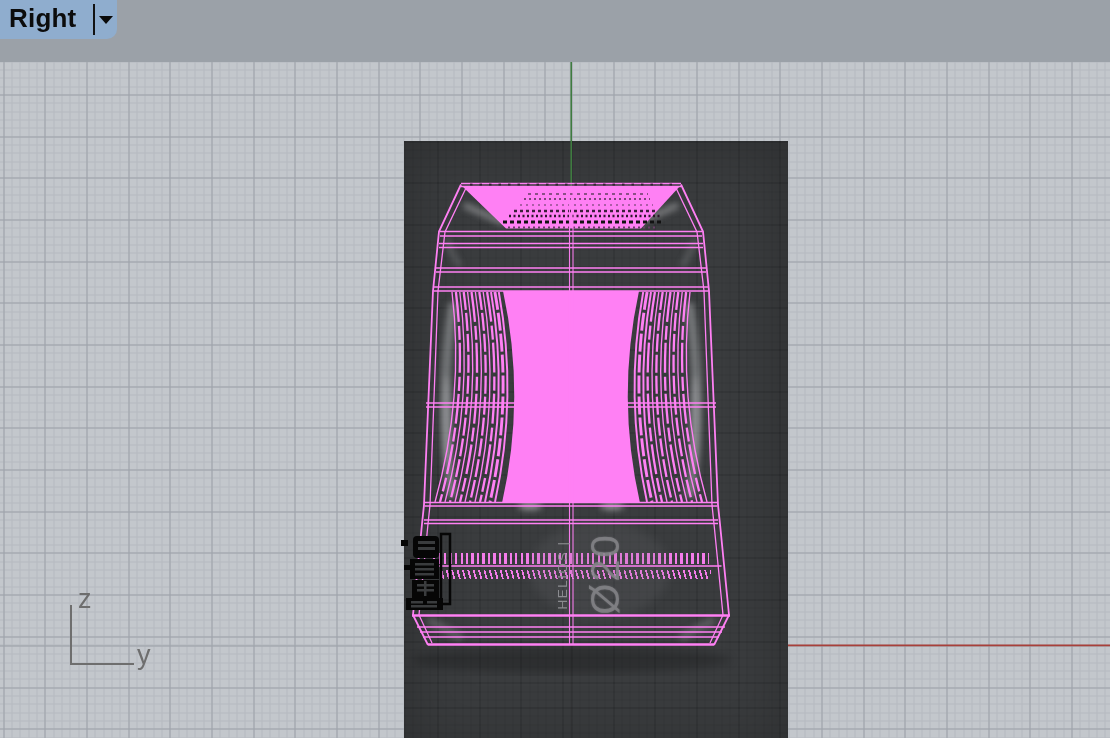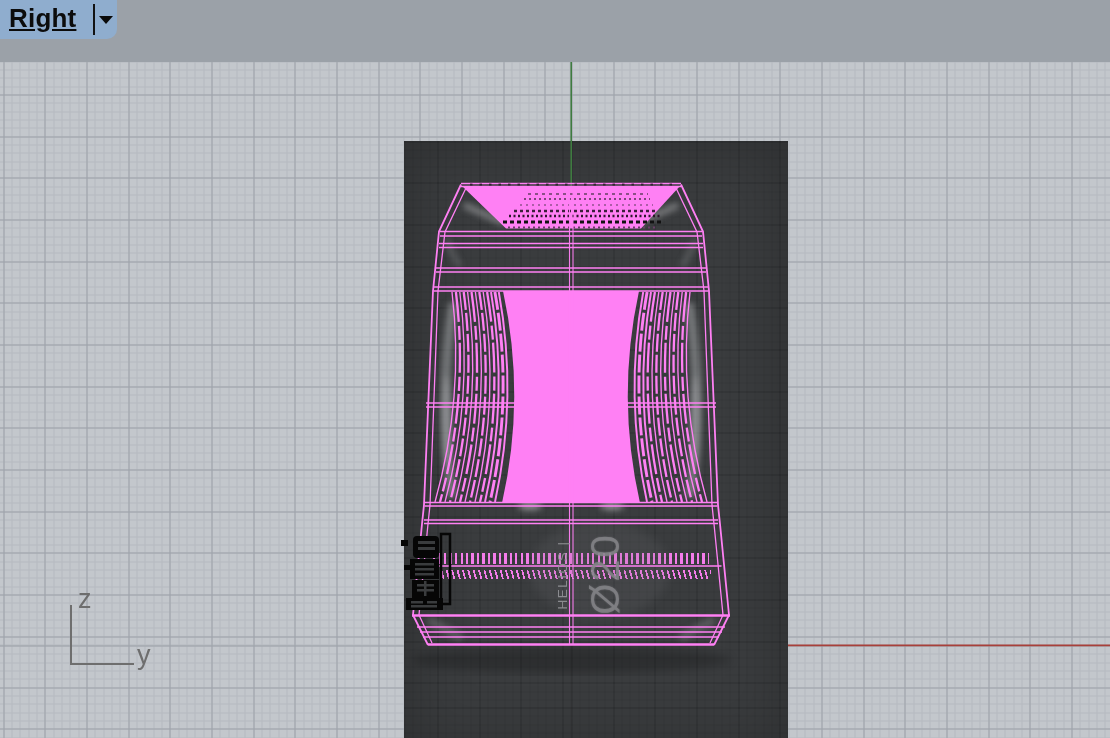--- a/index.html
+++ b/index.html
@@ -17,21 +17,21 @@
   html,body{width:1110px;height:738px;overflow:hidden;background:#888;
     font-family:"Liberation Sans", sans-serif;}
   .page{position:relative;width:1110px;height:738px;overflow:hidden}
 
   
   .titlebar{position:absolute;left:0;top:0;width:1110px;height:62px;
     background:var(--titlebar);}
   .vp-tab{position:absolute;left:0;top:0;width:117px;height:39px;
     background:var(--viewport-tab);border-radius:0 0 10px 0;cursor:pointer;}
   .vp-tab-label{position:absolute;left:9px;top:3px;font-size:26px;font-weight:700;
-    color:#0c0c0c;letter-spacing:0.2px;text-decoration:underline;}
+    color:#0c0c0c;letter-spacing:0.2px;}
   .vp-tab-sep{position:absolute;left:93px;top:4px;width:2px;height:31px;background:#121212;}
   .vp-tab-arrow{position:absolute;left:99px;top:16px;width:0;height:0;
     border-left:7px solid transparent;border-right:7px solid transparent;
     border-top:8px solid #0a0a0a;}
 
   
   .canvas{position:absolute;left:0;top:62px;width:1110px;height:676px;
     background-color:var(--grid-background);
     background-image:
       repeating-linear-gradient(to right, var(--grid-major) 0 1px, transparent 1px 41.667px),

